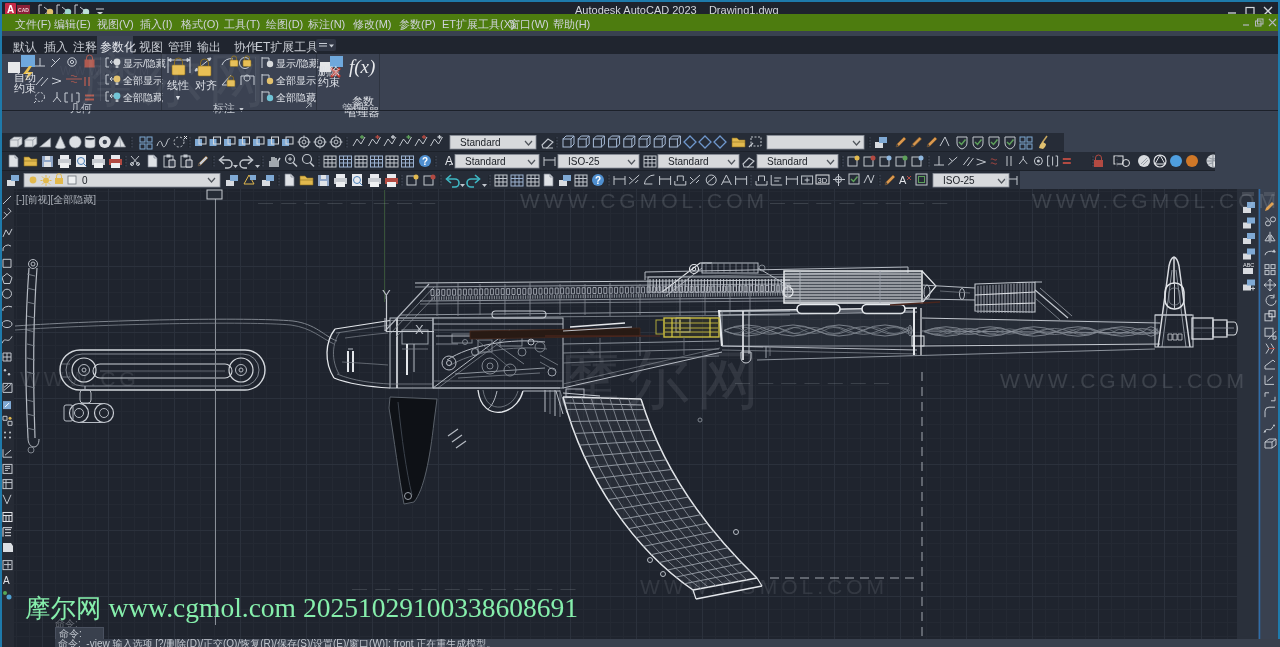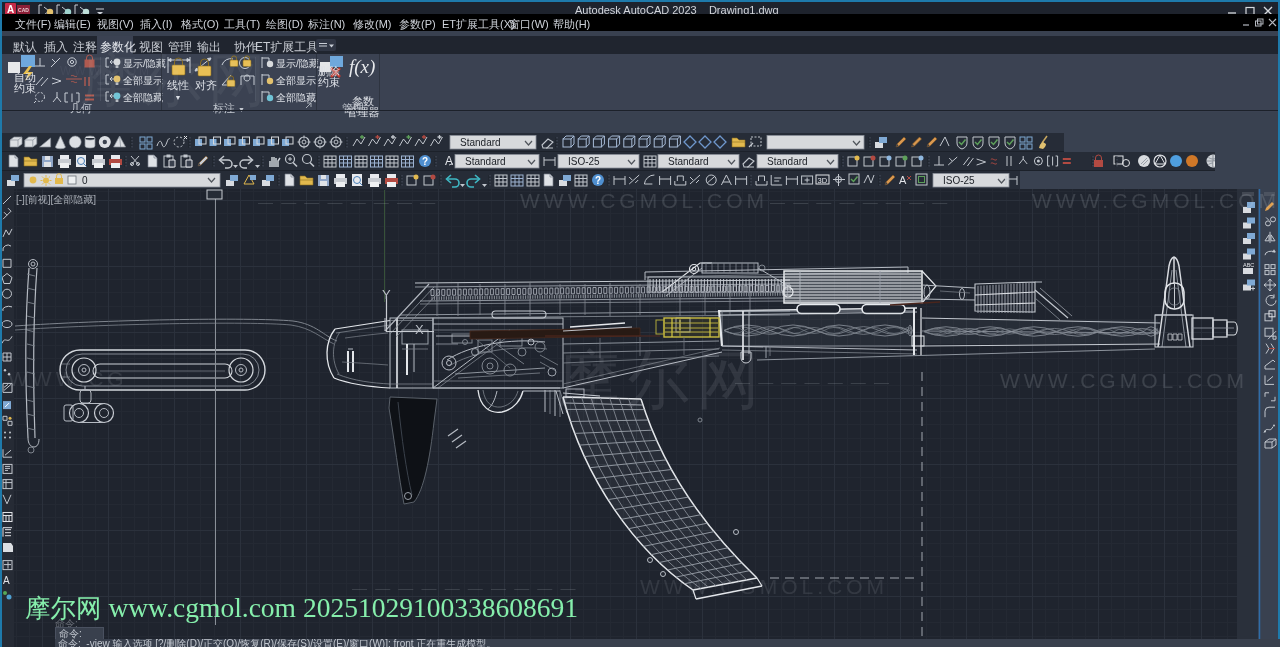--- a/index.html
+++ b/index.html
@@ -6,21 +6,21 @@
 .abs{position:absolute}
 .txt{color:#cfd3da;font-size:12px;white-space:nowrap}
 #stage{position:absolute;left:0;top:0;width:1280px;height:647px;background:#394150}
 
 #topedge{left:0;top:0;width:1280px;height:2px;background:#1e7aab}
 #ledge{left:0;top:0;width:2px;height:647px;background:#1e7aab}
 #redge{left:1278px;top:0;width:2px;height:647px;background:#1e7aab}
 
 #title{left:2px;top:2px;width:1276px;height:17px;background:#1e232d}
 
-#menu{left:2px;top:14px;width:1276px;height:17px;background:#000000}
+#menu{left:2px;top:14px;width:1276px;height:17px;background:#4d7c0f}
 .mi{position:absolute;top:3px;font-size:11px;color:#ced2d9;white-space:nowrap}
 
 #rtabs{left:2px;top:36px;width:1276px;height:18px;background:#20252f}
 .rtab{position:absolute;top:3px;font-size:12px;color:#c8ccd3;white-space:nowrap}
 
 #ribbon{left:2px;top:54px;width:1276px;height:58px;background:#3b4252}
 .plab{position:absolute;top:47px;font-size:11px;color:#c3c8d0}
 .psep{position:absolute;top:0;width:1px;height:57px;background:#2e3440}
 .isep{position:absolute;top:3px;width:1px;height:44px;background:#4a5161}
 .rbtxt{position:absolute;font-size:11px;color:#dde0e6;line-height:11px;text-align:center}
@@ -1155,21 +1155,21 @@
         <text x="415" y="334" font-size="13" fill="#b8bdc4" font-family="Liberation Sans">X</text>
         <line x1="1259.5" y1="189" x2="1259.5" y2="647" stroke="#2f6da8" stroke-width="1.5"></line>
       </svg>
   <div class="abs" style="left:16px;top:4px;font-size:10px;color:#a9aeb6">[-][前视][全部隐藏]</div>
   <div class="wm" style="left:520px;top:0px">WWW.CGMOL.COM</div>
   <div class="wm" style="left:1032px;top:0px">WWW.CGMOL.COM</div>
   <div class="wmd" style="left:258px;top:4px">—&nbsp;—&nbsp;—&nbsp;—&nbsp;—&nbsp;—&nbsp;—&nbsp;—</div>
   <div class="wmd" style="left:770px;top:4px">—&nbsp;—&nbsp;—&nbsp;—&nbsp;—&nbsp;—&nbsp;—&nbsp;—</div>
   <div class="wm" style="left:1000px;top:180px">WWW.CGMOL.COM</div>
   <div class="wmd" style="left:735px;top:184px">—&nbsp;—&nbsp;—&nbsp;—&nbsp;—&nbsp;—&nbsp;—</div>
-  <div class="wm" style="left:8px;top:178px;opacity:0.75">WWW.CG</div>
+  <div class="wm" style="left:20px;top:178px;opacity:0.75">WWW.CG</div>
   <div class="wm" style="left:640px;top:386px;opacity:0.7">WWW.CGMOL.COM</div>
   <div class="wmd" style="left:352px;top:390px">—&nbsp;—&nbsp;—&nbsp;—&nbsp;—&nbsp;—&nbsp;—&nbsp;—&nbsp;—&nbsp;—</div>
   <div class="wmc" style="left:556px;top:148px">摩尔网</div>
   <div class="abs" style="left:25px;top:402px;font-size:27.5px;font-family:'Liberation Serif',serif;color:#86efac;letter-spacing:0px;white-space:nowrap"><span style="font-family:'Liberation Sans',sans-serif;font-size:25.5px">摩尔网</span> www.cgmol.com 20251029100338608691</div>
   <div class="abs" style="left:55px;top:428px;font-size:10px;color:rgba(190,195,203,0.45)">命令:</div>
 
  </div>
  <div class="abs" id="topedge"></div>
  <div class="abs" id="ledge"></div>
  <div class="abs" id="redge"></div>

